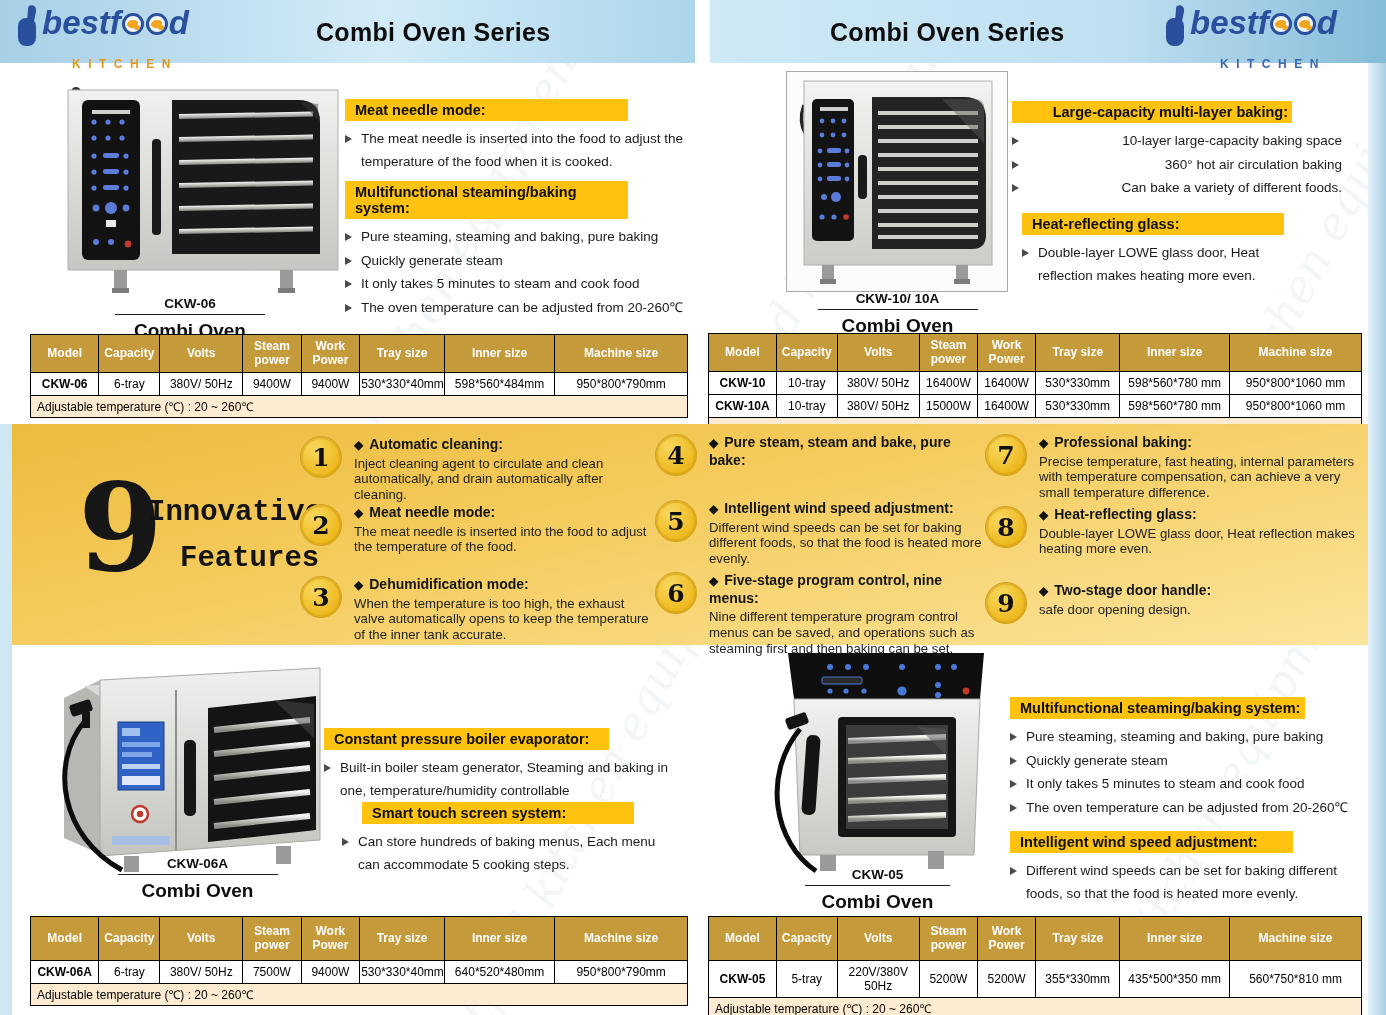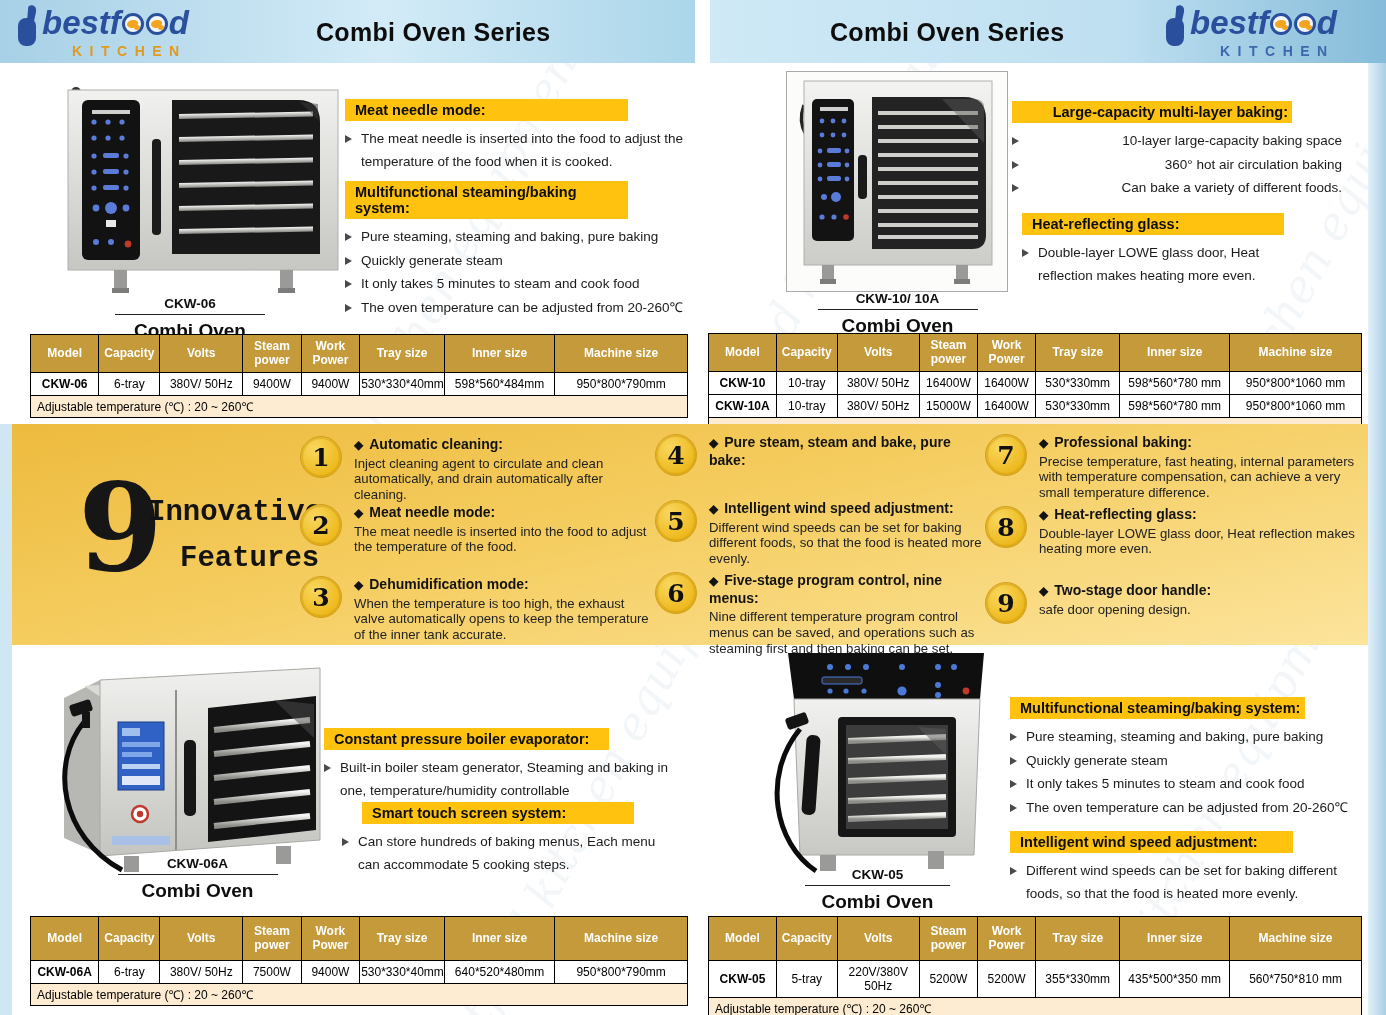--- a/index.html
+++ b/index.html
@@ -20,21 +20,21 @@
   .logo-tl { left:14px; }
   .logo-tr { left:452px; }
   .logo-thumb { margin:-2px 2px 0 0; }
   .logo-word { font-style:italic; font-weight:800; font-size:33px; color:#2a4f9d; line-height:1; }
   .globe { display:inline-block; width:22px; height:22px; border:3px solid #2a4f9d; border-radius:50%;
            background:#f2f7fd; position:relative; margin:0 1px; top:1px; }
   .globe .blob { position:absolute; left:2px; top:4px; width:11px; height:8px; background:#f3a51f;
                  border-radius:60% 40% 55% 45%; }
   .globe .blob2 { position:absolute; right:1px; bottom:2px; width:6px; height:5px; background:#f3a51f;
                  border-radius:50%; }
-  .logo-sub { font-size:14px; font-weight:700; letter-spacing:7.5px; margin-top:4px; padding-left:30px; }
+  .logo-sub { font-size:12px; font-weight:700; letter-spacing:7.5px; margin-top:18px; padding-left:30px; }
   .sub-orange { color:#e09a20; }
   .sub-blue   { color:#3b69ad; }
   
   .strip { position:absolute; }
   .strip-left  { left:0; top:424px; width:12px; height:591px; background:#cfe6f3; }
   .strip-right { left:1368px; top:63px; width:18px; height:952px; background:linear-gradient(90deg,#e2f1f9 0%,#a9cfe6 100%); }
   
   .caption { position:absolute; text-align:center; color:#0e0e0e; }
   .caption .m { font-size:13.5px; font-weight:700; padding-bottom:3px; }
   .caption .rule { border-bottom:1.5px solid #222; margin:0 auto 5px auto; }

